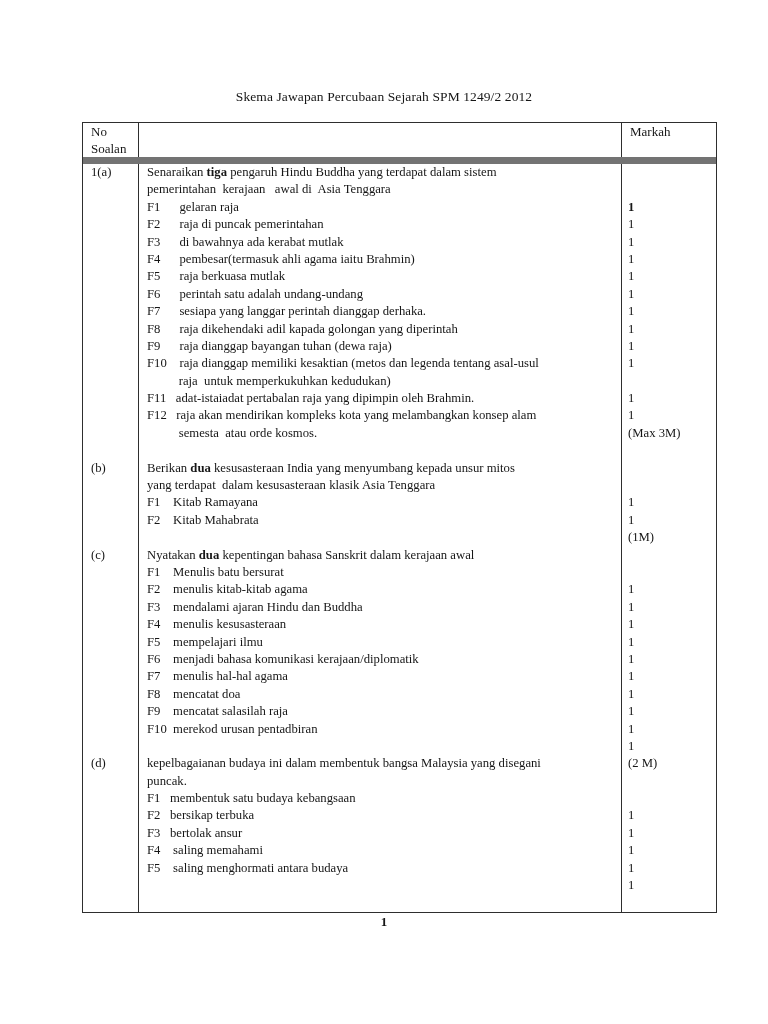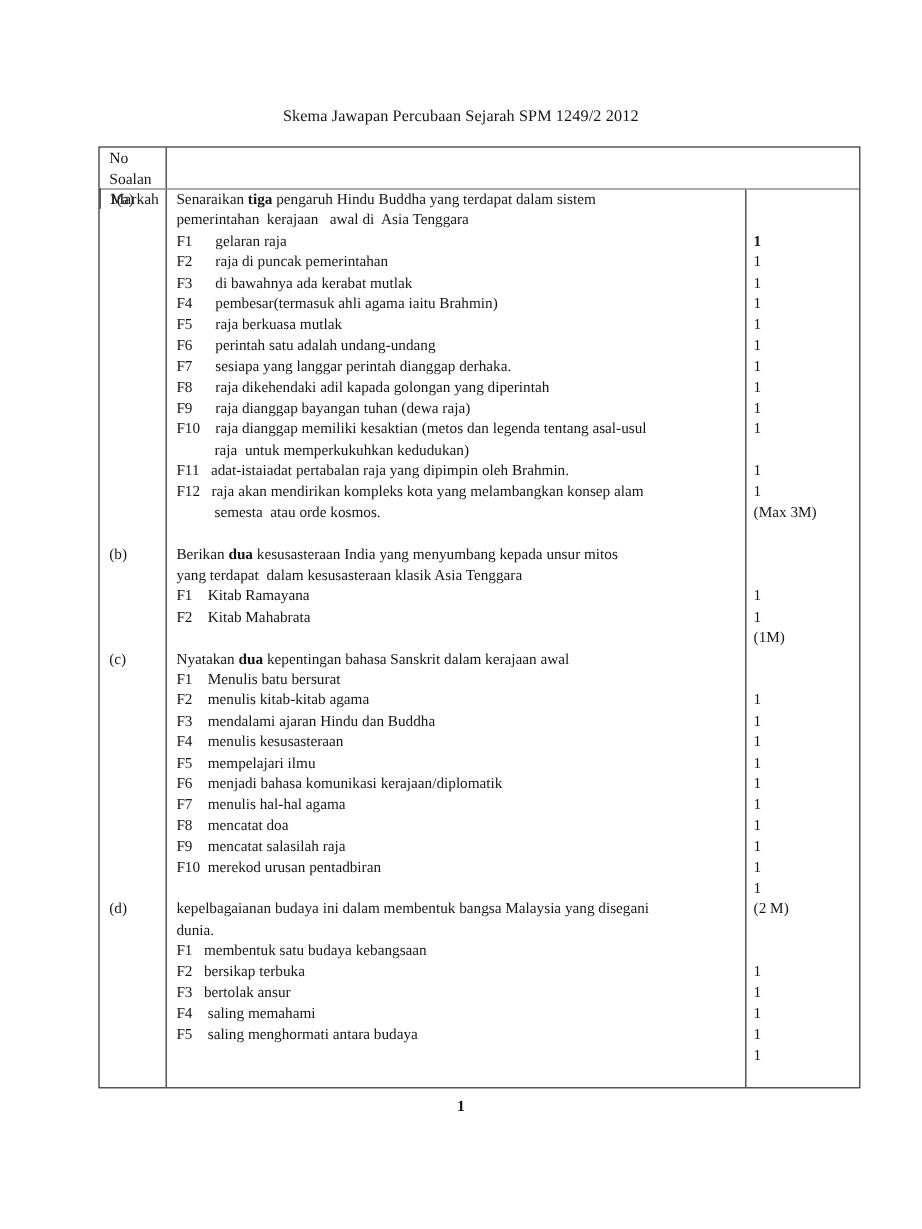--- a/index.html
+++ b/index.html
@@ -10,21 +10,21 @@
   }
   .page{position:relative;width:768px;height:1024px;background:#fff;}
   .doc-title{
     position:absolute;top:89px;left:0;width:768px;
     text-align:center;font-size:13.5px;letter-spacing:.1px;
   }
   .answer-table{
     position:absolute;left:82px;top:122px;width:635px;
     border:1px solid #2e2e2e;box-sizing:border-box;background:#fff;
   }
-  .thead{display:flex;border-bottom:1px solid #737373;height:34px;flex-direction:column;}
+  .thead{display:flex;border-bottom:7px solid #737373;height:34px;}
   .col-no{width:56px;border-right:1px solid #2e2e2e;box-sizing:border-box;}
   .col-content{flex:1;min-width:0;}
   .col-mark{width:95px;border-left:1px solid #2e2e2e;box-sizing:border-box;}
   .hcell{font-size:13px;line-height:17px;padding:0 2px 0 8px;white-space:pre;}
   .tbody{display:flex;}
   .line{
     height:17.4px;line-height:17.4px;font-size:12.7px;
     white-space:pre;overflow:hidden;
   }
   #col-no .line{padding-left:8px;}
@@ -124,21 +124,21 @@
           <div class="line">F3    mendalami ajaran Hindu dan Buddha</div>
           <div class="line">F4    menulis kesusasteraan</div>
           <div class="line">F5    mempelajari ilmu</div>
           <div class="line">F6    menjadi bahasa komunikasi kerajaan/diplomatik</div>
           <div class="line">F7    menulis hal-hal agama</div>
           <div class="line">F8    mencatat doa</div>
           <div class="line">F9    mencatat salasilah raja</div>
           <div class="line">F10  merekod urusan pentadbiran</div>
           <div class="line">&nbsp;</div>
           <div class="line">kepelbagaianan budaya ini dalam membentuk bangsa Malaysia yang disegani</div>
-          <div class="line">dunia.</div>
+          <div class="line">puncak.</div>
           <div class="line">F1   membentuk satu budaya kebangsaan</div>
           <div class="line">F2   bersikap terbuka</div>
           <div class="line">F3   bertolak ansur</div>
           <div class="line">F4    saling memahami</div>
           <div class="line">F5    saling menghormati antara budaya</div>
           <div class="line">&nbsp;</div>
         </div>
       <div class="col-mark" id="col-mark">
           <div class="line">&nbsp;</div>
           <div class="line">&nbsp;</div>

